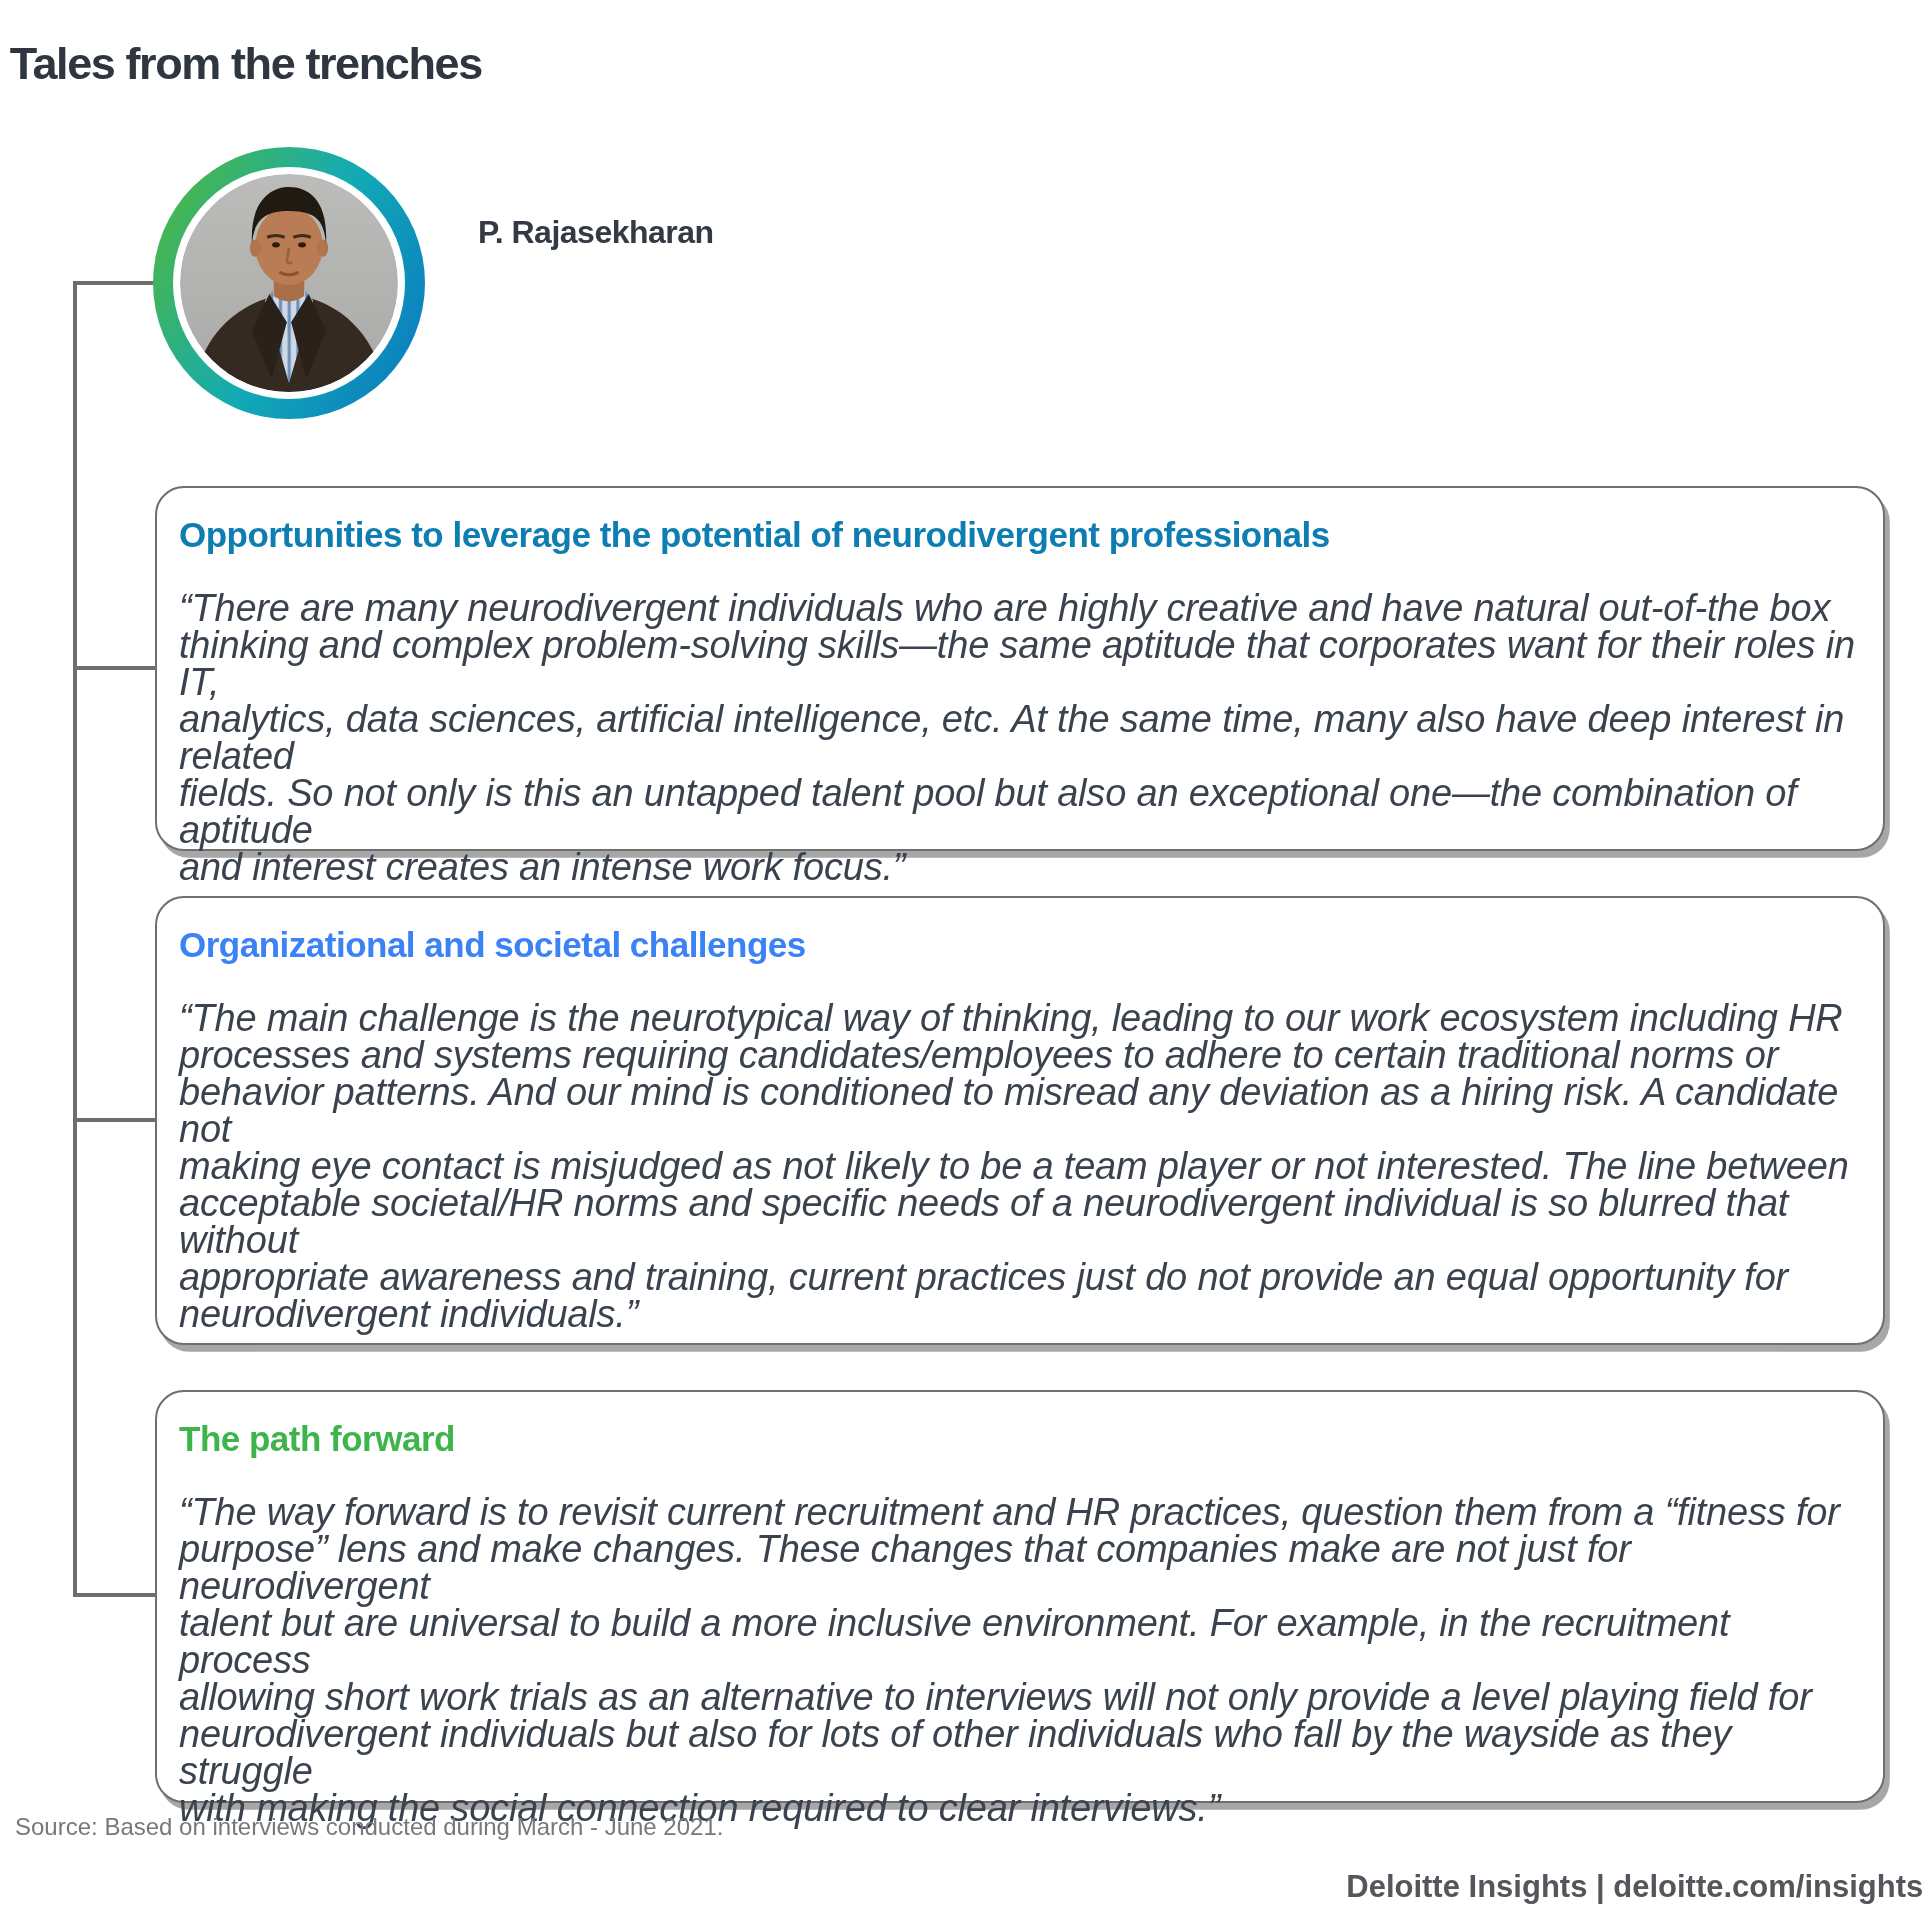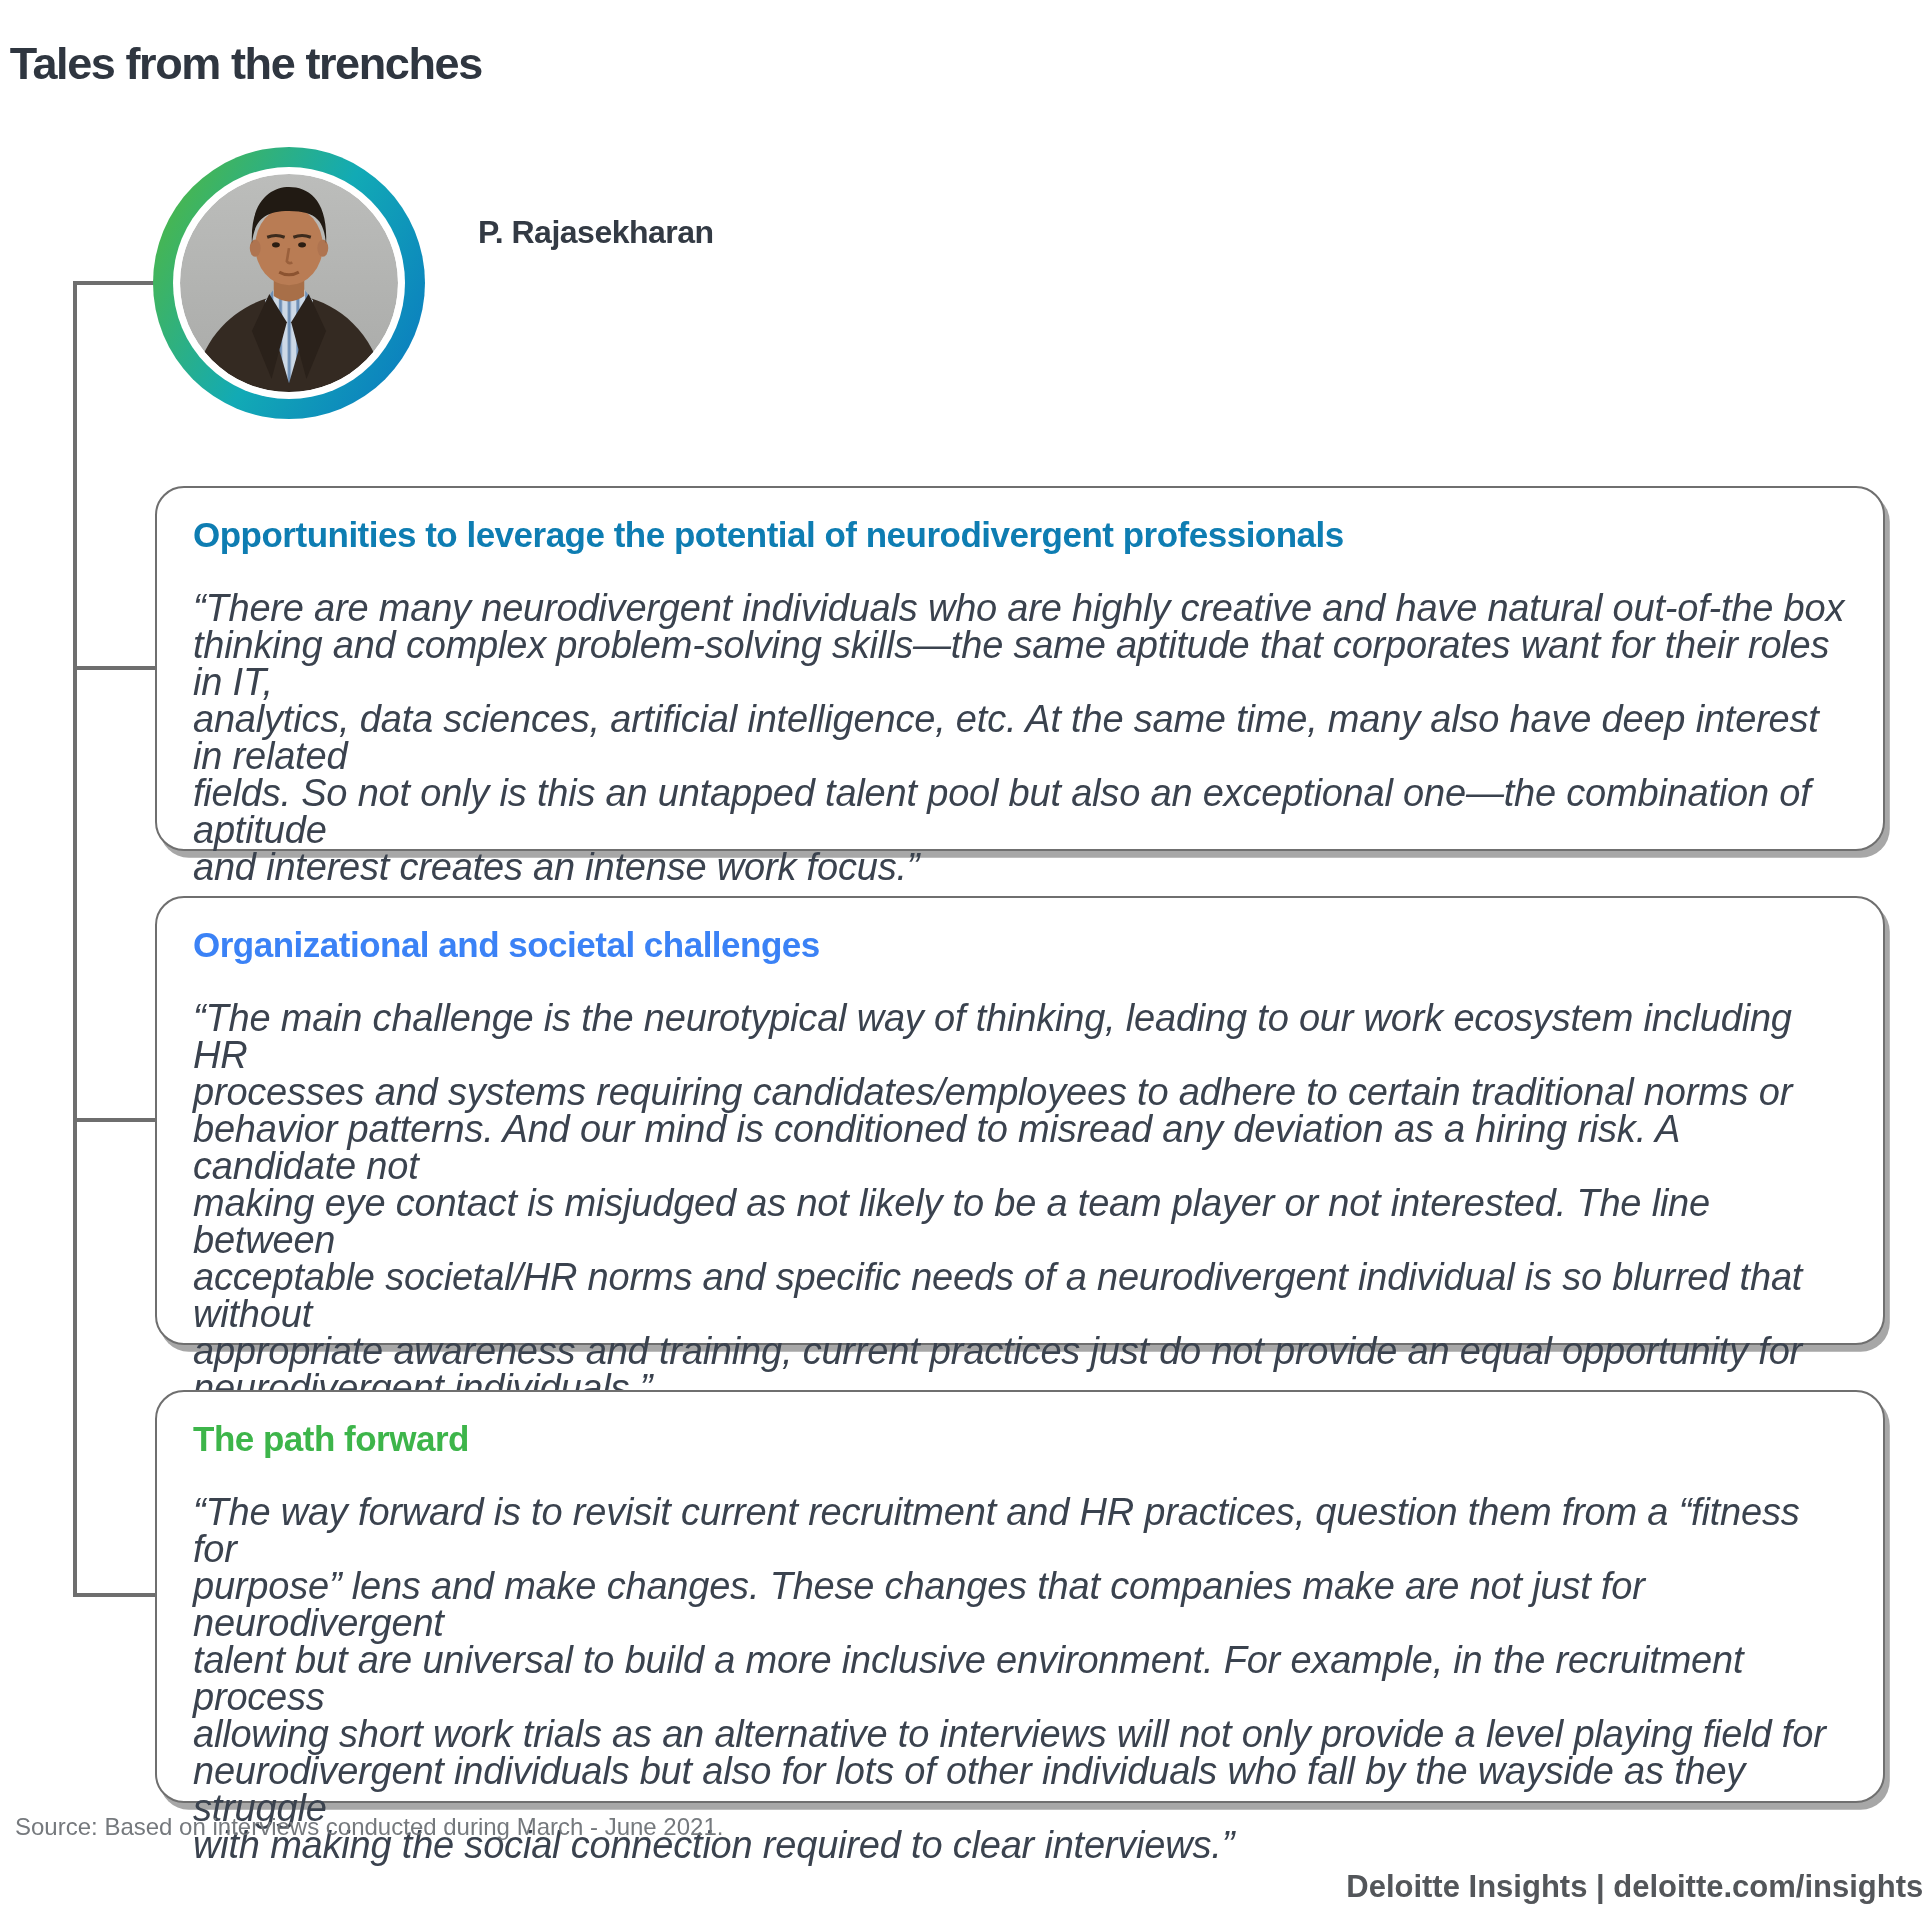--- a/index.html
+++ b/index.html
@@ -37,21 +37,21 @@
   .profile-name{font-size:32px;font-weight:bold;color:#333A44;letter-spacing:-0.5px;}
   .profile-role{font-size:34px;font-weight:300;margin-top:25px;letter-spacing:-0.5px;}
   .profile-org{font-size:34px;font-weight:300;margin-top:11.6px;letter-spacing:-0.5px;}
   .profile-org sup{font-size:21px;}
 
   
   .card{
     position:absolute;left:155px;width:1730px;box-sizing:border-box;
     background:#ffffff;border:2.9px solid #6F6F6F;border-radius:29px;
     box-shadow:4.8px 6.8px 0 #A7A7A7;
-    padding:27px 36px;
+    padding:27px 22px;
   }
   .card-1{top:486px;height:365px;}
   .card-2{top:896px;height:449px;}
   .card-3{top:1390px;height:413px;}
   .card-heading{
     font-size:35px;font-weight:bold;letter-spacing:-0.5px;line-height:1.15;
   }
   .card-quote{
     margin-top:35px;font-size:38px;font-style:italic;color:#3A424E;
     line-height:37px;white-space:pre-line;letter-spacing:-0.2px;

